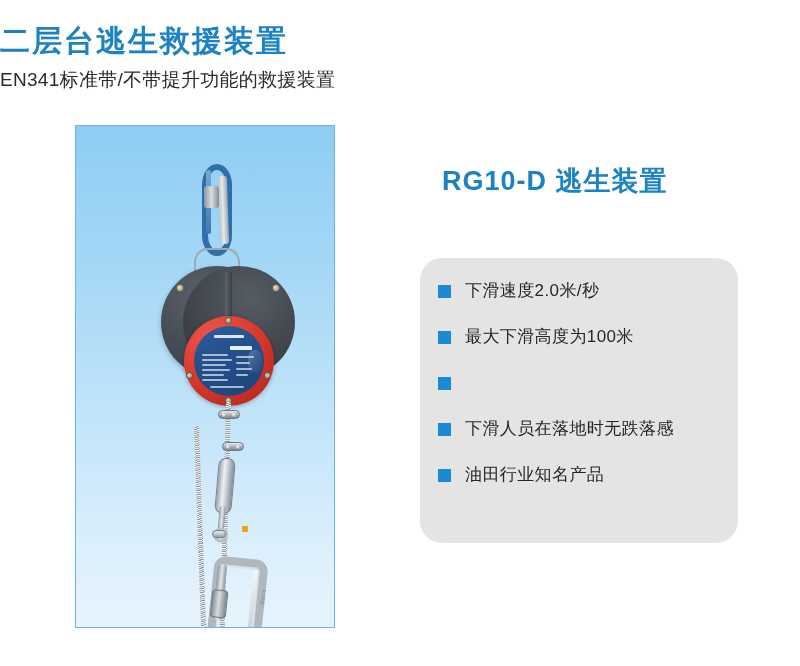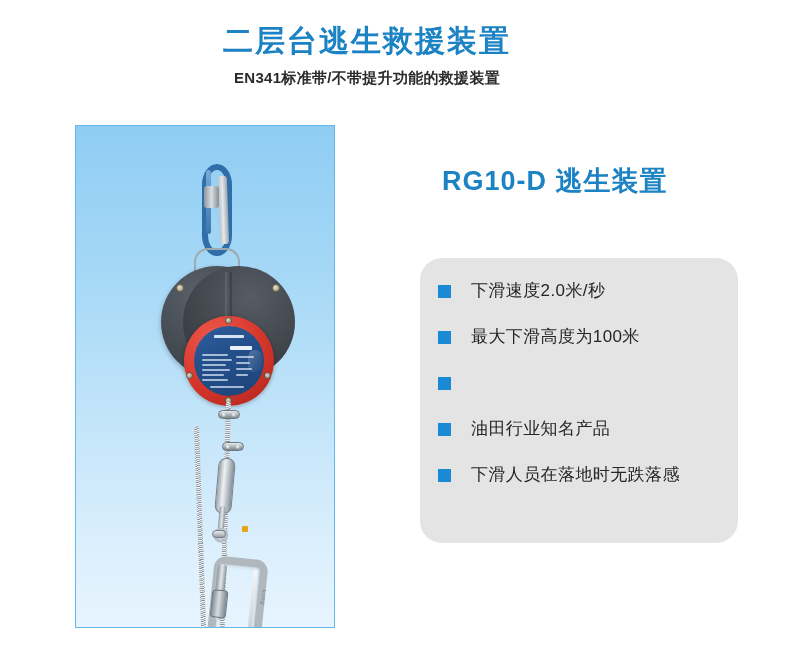--- a/index.html
+++ b/index.html
@@ -18,33 +18,33 @@
     height: 666px;
     background: #ffffff;
   }
 
   
   .header {
     position: absolute;
     top: 22px;
     left: 0;
     width: 734px;
-    text-align: center;
+    text-align: left;
   }
   .main-title {
     font-size: 30px;
     font-weight: bold;
     color: #1b82c4;
     letter-spacing: 2px;
     line-height: 1.25;
   }
   .sub-title {
     margin-top: 9px;
-    font-size: 15px;
-    font-weight: bold;
+    font-size: 19px;
+    font-weight: normal;
     color: #2b2b2b;
     letter-spacing: 0.3px;
     line-height: 1.2;
   }
 
   
   .image-panel {
     position: absolute;
     left: 75px;
     top: 125px;
@@ -407,21 +407,20 @@
     background: #1b8ad4;
     margin-top: 4px;
     margin-right: 14px;
   }
   .spec-text {
     font-size: 17px;
     color: #262626;
     line-height: 20px;
     letter-spacing: 0.4px;
     white-space: nowrap;
-    margin-left: 6px;
   }
 </style>
 </head>
 <body>
 
 <div class="page">
 
   <div class="header">
     <div class="main-title">二层台逃生救援装置</div>
     <div class="sub-title">EN341标准带/不带提升功能的救援装置</div>
@@ -505,21 +504,21 @@
     </div>
     <div class="spec-item">
       <span class="spec-bullet"></span>
       <span class="spec-text">最大下滑高度为100米</span>
     </div>
     <div class="spec-item">
       <span class="spec-bullet"></span>
     </div>
     <div class="spec-item">
       <span class="spec-bullet"></span>
-      <span class="spec-text">油田行业知名产品</span>
+      <span class="spec-text">下滑人员在落地时无跌落感</span>
     </div>
     <div class="spec-item">
       <span class="spec-bullet"></span>
-      <span class="spec-text">下滑人员在落地时无跌落感</span>
+      <span class="spec-text">油田行业知名产品</span>
     </div>
   </div>
 
 </div>
 
 </body></html>

